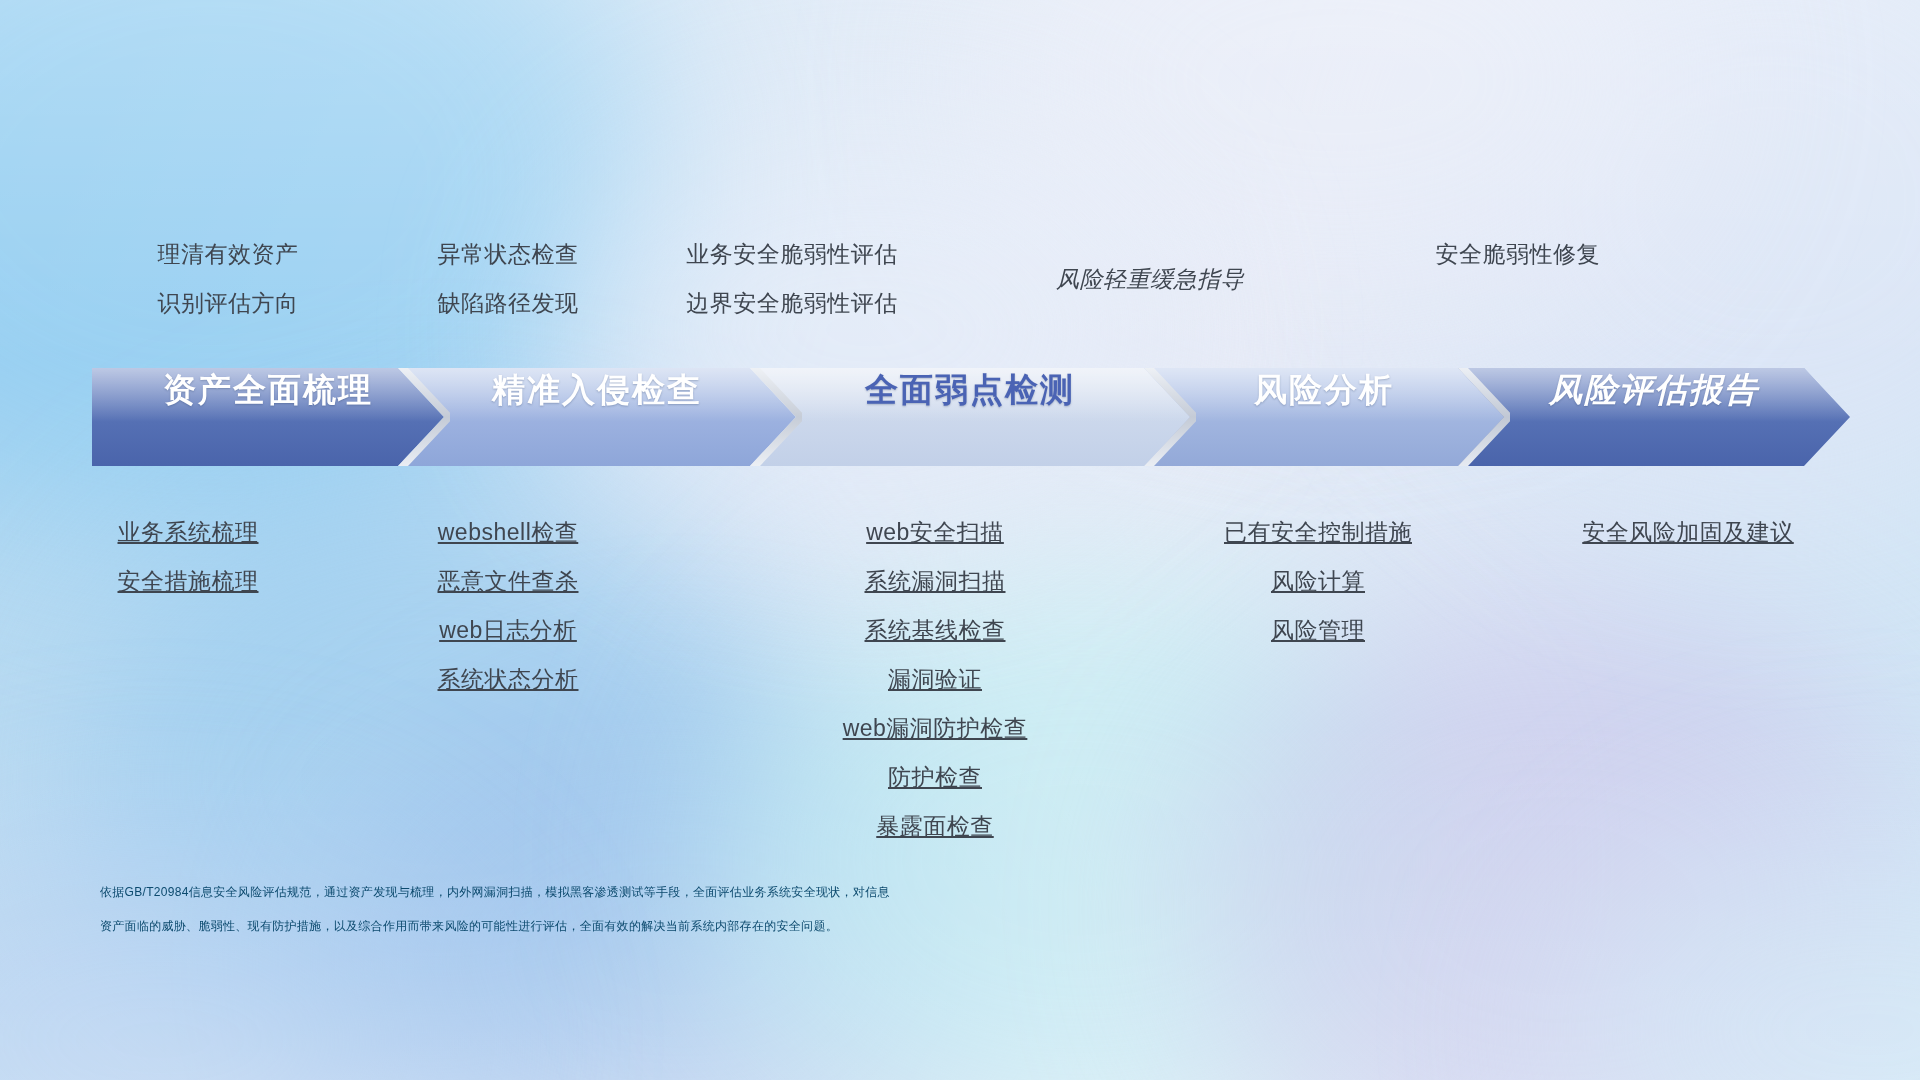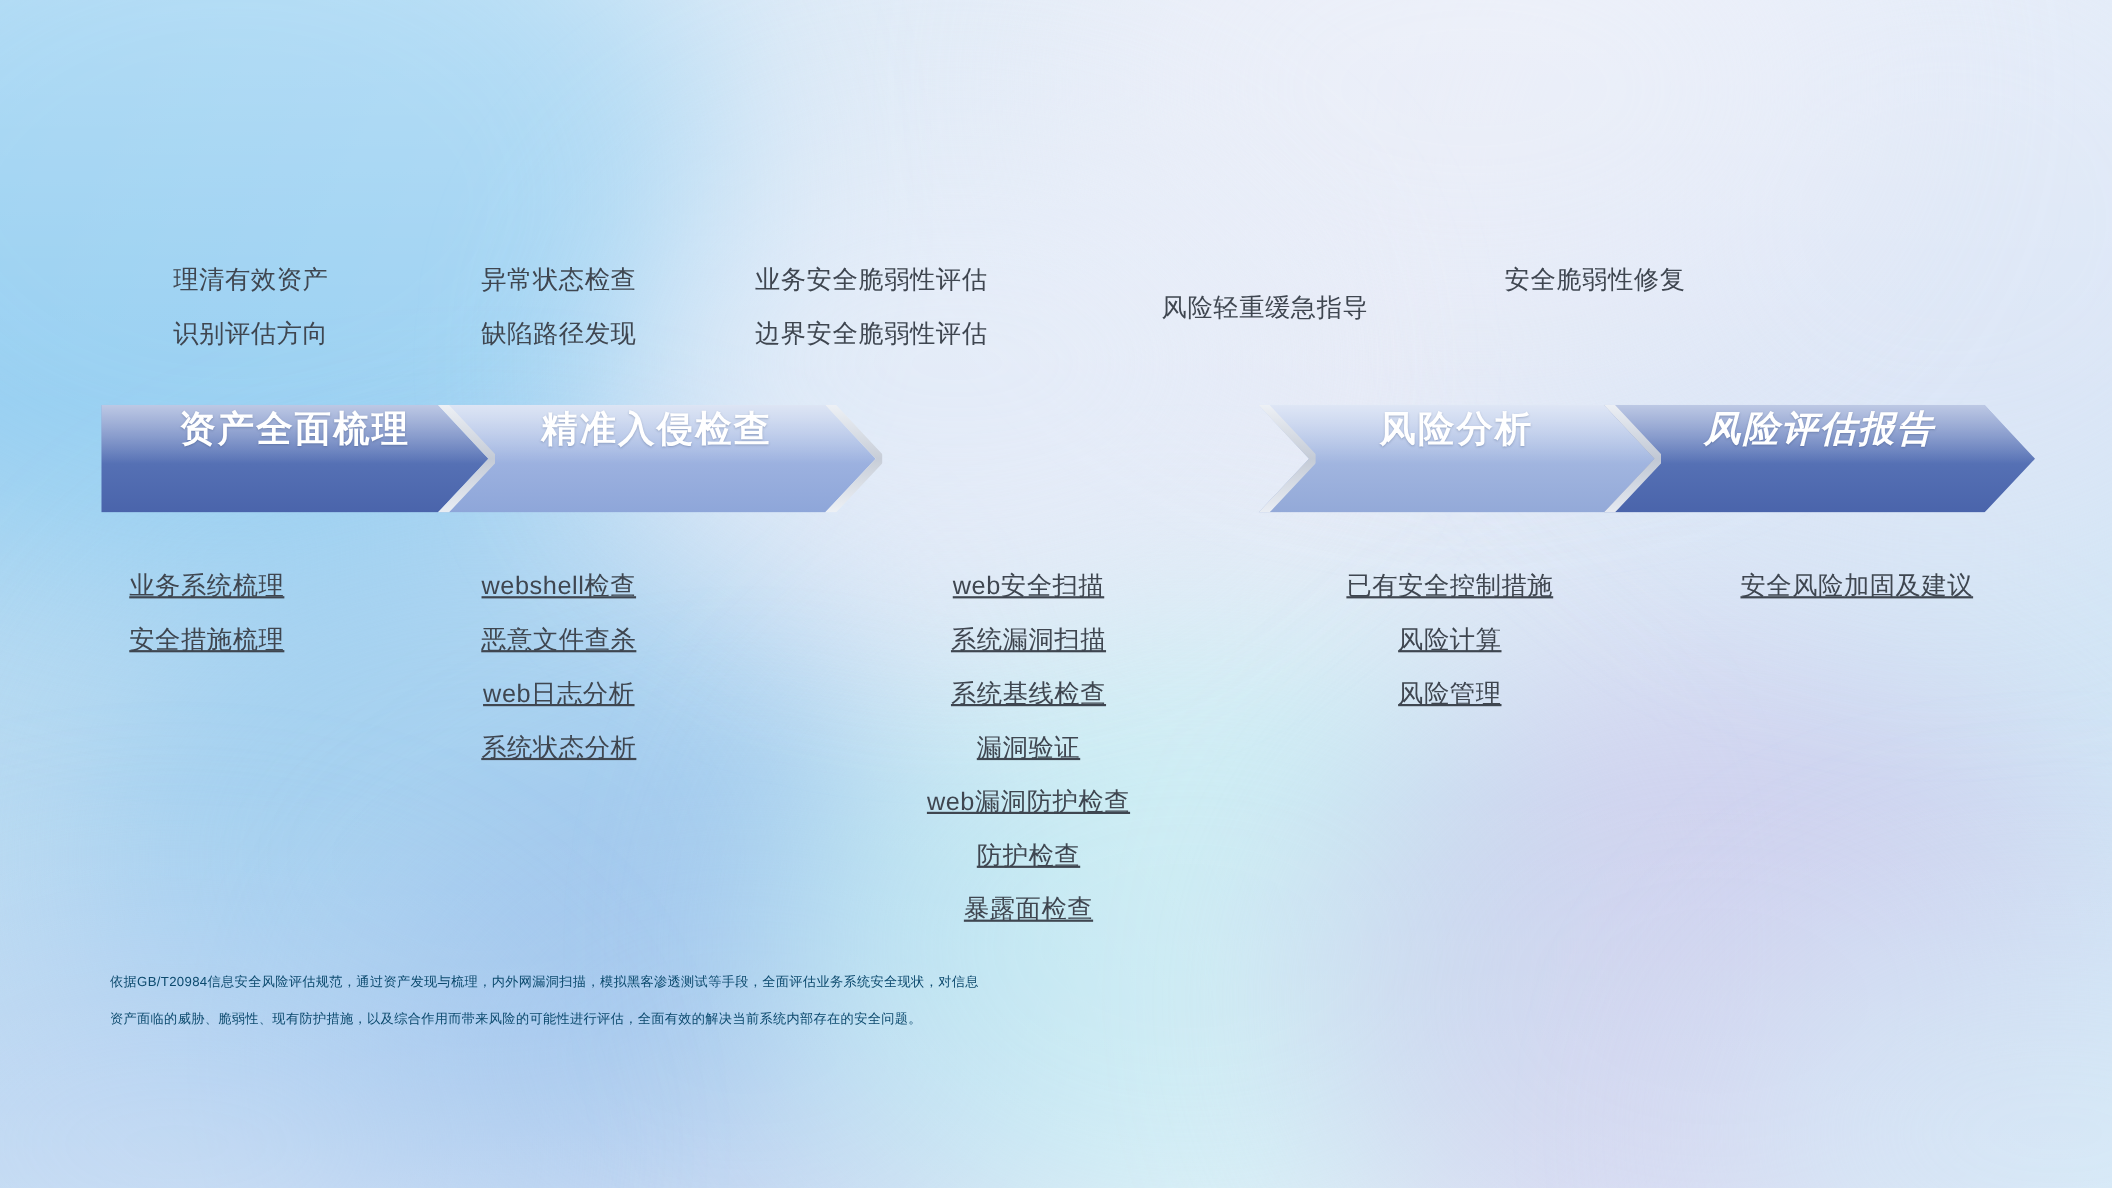--- a/index.html
+++ b/index.html
@@ -195,43 +195,48 @@
         <div class="line">识别评估方向</div>
       </div>
     <div class="top-list" id="top-1" style="left:358px; top:230px;">
         <div class="line">异常状态检查</div>
         <div class="line">缺陷路径发现</div>
       </div>
     <div class="top-list" id="top-2" style="left:642px; top:230px;">
         <div class="line">业务安全脆弱性评估</div>
         <div class="line">边界安全脆弱性评估</div>
       </div>
-    <div class="top-list" id="top-3" style="left:1000px;top:255px;">
+    <div class="top-list" id="top-3" style="left:1000px;top:255px;font-style:italic;">
         <div class="line">风险轻重缓急指导</div>
       </div>
-    <div class="top-list" id="top-4" style="left:1300px;top:230px;">
+    <div class="top-list" id="top-4" style="left:1300px;top:230px;text-align:right;">
         <div class="line">安全脆弱性修复</div>
       </div>
 
     <div class="band">
 
       <div class="arrow" id="arrow-0" style="left:0px; width:352px;">
         <div class="poly flat-start" style="background:linear-gradient(180deg,#6d86c4 0%,#5570b4 55%,#4a64ab 100%);"></div>
         <div class="edge"></div>
         <div class="label" style="color:#ffffff;">资产全面梳理</div>
       </div>
       <div class="sep" style="left:306px;"></div>
 
       <div class="arrow" id="arrow-1" style="left:306px; width:398px;">
         <div class="poly notched" style="background:linear-gradient(180deg,#b4c6e8 0%,#9db2e0 50%,#8ea6d9 100%);"></div>
         <div class="edge notched"></div>
         <div class="label" style="color:#ffffff;">精准入侵检查</div>
       </div>
       <div class="sep" style="left:658px;"></div>
 
+      <div class="arrow" id="arrow-2" style="left:658px; width:440px;">
+        <div class="poly notched" style="background:linear-gradient(180deg,#dfe6f3 0%,#ccd8ec 50%,#c2d0e8 100%);"></div>
+        <div class="edge notched"></div>
+        <div class="label" style="color:#4a63b4;">全面弱点检测</div>
+      </div>
       <div class="sep" style="left:1052px;"></div>
 
       <div class="arrow" id="arrow-3" style="left:1052px; width:360px;">
         <div class="poly notched" style="background:linear-gradient(180deg,#b7c8ea 0%,#a2b6e0 50%,#93a9d8 100%);"></div>
         <div class="edge notched"></div>
         <div class="label" style="color:#ffffff;">风险分析</div>
       </div>
       <div class="sep" style="left:1366px;"></div>
 
       <div class="arrow" id="arrow-4" style="left:1366px; width:392px;">

